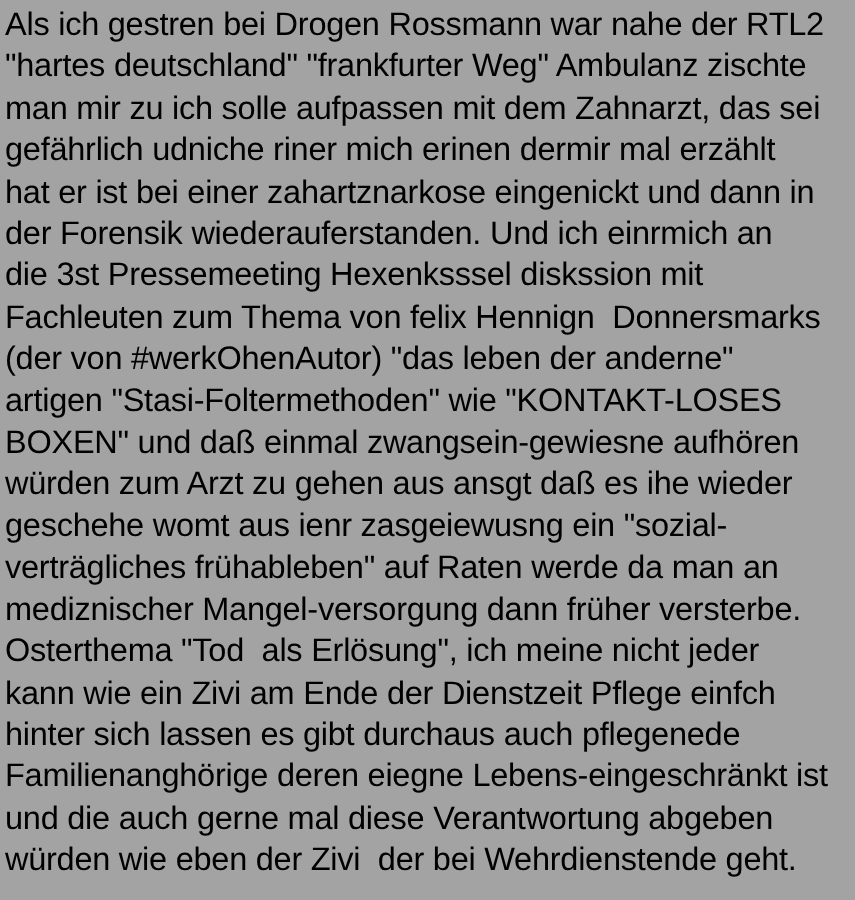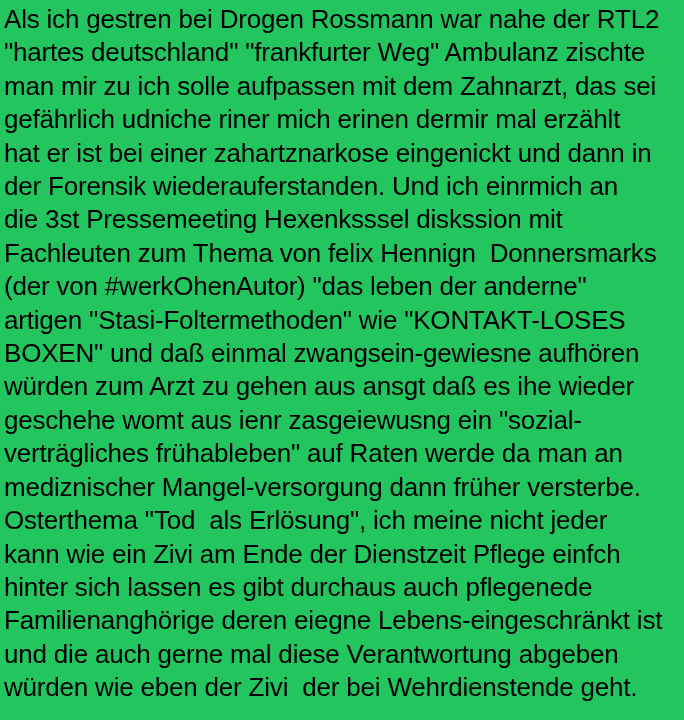--- a/index.html
+++ b/index.html
@@ -4,21 +4,21 @@
 <style>
   html, body {
     margin: 0;
     padding: 0;
     background: #ffffff;
   }
   .page {
     width: 684px;
     height: 720px;
     box-sizing: border-box;
-    background: #22c55e;
+    background: #a3a3a3;
     overflow: hidden;
   }
   .text-block {
     padding: 3px 2px 0 4px;
     font-family: "Liberation Sans", "DejaVu Sans", sans-serif;
     font-size: 26px;
     line-height: 33.4px;
     color: #000000;
     white-space: pre-wrap;
     letter-spacing: -0.2px;

